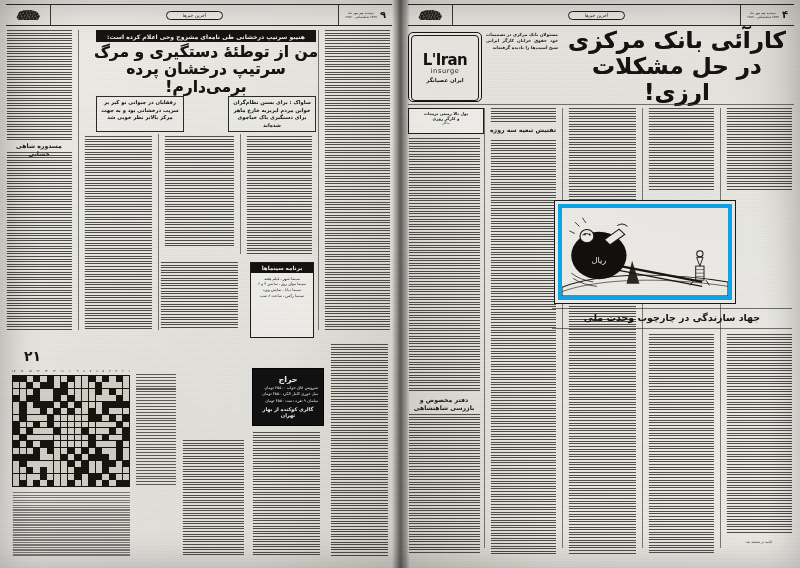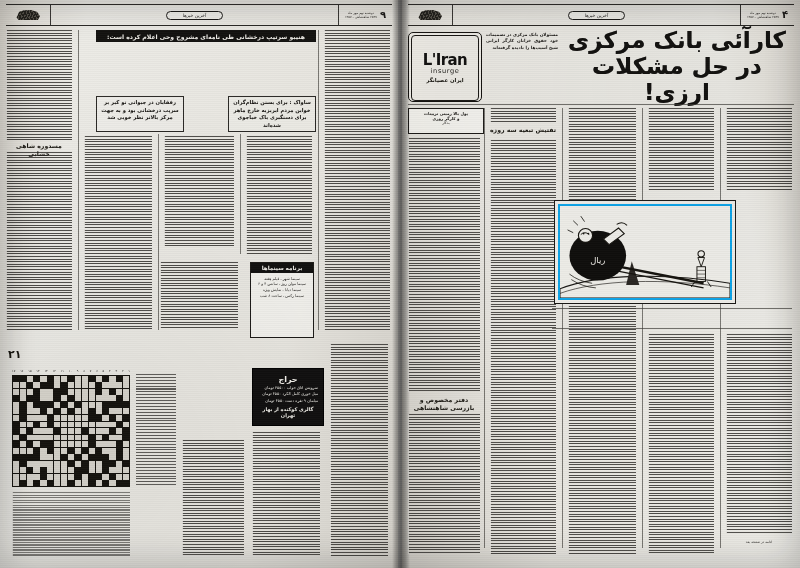--- a/index.html
+++ b/index.html
@@ -136,32 +136,32 @@
   }
   .adbox .ad-body{padding:2.5px 3px;}
   .ad-line{font-size:3.8px;color:#1f1d1a;line-height:1.5;text-align:center;}
   .blackad{position:absolute;background:#111010;border:1px solid #000;}
   .blackad .ba-t{color:#f4f2ec;font-size:8px;font-weight:bold;text-align:center;padding:6px 2px 1px;letter-spacing:-.2px;}
   .blackad .ba-item{color:#eceae4;font-size:3.9px;line-height:1.6;padding:0 5px;text-align:right;}
   .blackad .ba-foot{color:#f4f2ec;font-size:5px;font-weight:bold;text-align:center;padding:2px;}
 
   
   .cartoon{position:absolute;border:1.6px solid #1a1815;background:#efeee9;}
-  .cartoon-inner{position:absolute;inset:3px;border:2px solid #0ea5e9;overflow:hidden;}
+  .cartoon-inner{position:absolute;inset:3px;border:4px solid #0ea5e9;overflow:hidden;}
 
   
   .xw-title{
     position:absolute;background:#121110;display:flex;align-items:center;
     justify-content:flex-end;padding:0 5px;gap:5px;
   }
   .xw-title .t{color:#f4f2ec;font-size:12px;font-weight:bold;letter-spacing:2px;}
   .xw-mini{display:grid;grid-template-columns:repeat(2,6px);grid-template-rows:repeat(2,6px);gap:1px;}
   .xw-mini i{display:block;background:#f2f0ea;}
   .xw-mini i.b{background:#121110;}
-  .xw-no{position:absolute;font-size:11px;font-weight:bold;color:#17150f;}
+  .xw-no{position:absolute;font-size:14px;font-weight:bold;color:#17150f;margin-left:16px;}
   #xw-grid{position:absolute;display:grid;background:#16140f;gap:.7px;padding:.7px;box-sizing:border-box;}
   #xw-grid div{background:#d8d5cd;}
   #xw-grid div.b{background:#16140f;}
   .xw-nums{position:absolute;display:flex;justify-content:space-between;font-size:3.1px;color:#211f1c;}
   .xw-clues{position:absolute;}
   
   #grain{
     position:absolute;inset:0;z-index:45;pointer-events:none;opacity:.33;
     background-image:
       repeating-linear-gradient(0deg,rgba(0,0,0,.07) 0 1px,rgba(255,255,255,.05) 1px 2px),
@@ -191,20 +191,21 @@
       <div class="mh-center">
         <span class="mh-tag">آخرین خبرها</span>
       </div>
       <div class="mh-emblem">
         <span class="emblem"></span>
       </div>
     </div>
 
     <div class="kicker-bar" style="position:absolute;top:30px;left:96px;right:82px;">هنیبو سرتیپ درخشانی طی نامه‌ای مشروح وحی اعلام کرده است:</div>
 
+    <div class="hl hl-left" style="position:absolute;top:44px;left:88px;right:74px;">من از توطئهٔ دستگیری و مرگ سرتیپ درخشان پرده برمی‌دارم!</div>
 
     <div class="qbox" style="top:96px;right:82px;width:86px;height:34px;">
       <div class="qt">ساواک : برای بستن نظام‌گران خواین مردم ابریزیه خارج ماهر برای دستگیری باک خباجوی شده‌اند</div>
     </div>
     <div class="qbox" style="top:96px;left:96px;width:86px;height:34px;">
       <div class="qt">رفقایان در جبوانی تو کبر بر سرپب درخشانی بود و به جهت مرکز بالاتر نظر خوبی شد</div>
     </div>
 
     <div class="rule-v" style="left:78px;top:30px;height:300px;"></div>
     <div class="rule-v" style="left:158px;top:134px;height:196px;"></div>
@@ -684,20 +685,21 @@
           <path d="M146 56 l7 0 l-3.5 10 Z" fill="none" stroke="#16140f" stroke-width="1"></path>
           <circle cx="149.5" cy="52" r="3.4" fill="none" stroke="#16140f" stroke-width="1.1"></circle>
           <rect x="145" y="66" width="9" height="16" fill="none" stroke="#16140f" stroke-width="1"></rect>
           <path d="M145 70 h9 M145 74 h9 M145 78 h9" stroke="#16140f" stroke-width=".6"></path>
           <path d="M143 82 l-4 6 M156 82 l4 6" stroke="#16140f" stroke-width="1"></path>
         </svg>
       </div>
     </div>
 
     <div class="rule-h" style="left:150px;top:308px;width:240px;"></div>
+    <div class="subhead" style="position:absolute;left:150px;top:312px;width:240px;">جهاد سازندگی در چارچوب وحدت ملی</div>
     <div class="rule-h" style="left:150px;top:328px;width:240px;"></div>
 
     <div class="col" style="left:246px;top:334px;width:66px;height:220px;">
       <div class="lines" style="position:absolute;inset:0;--lh:2.6px;"></div>
     </div>
     <div class="col" style="left:324px;top:334px;width:66px;height:200px;">
       <div class="lines" style="position:absolute;inset:0;--lh:2.6px;"></div>
     </div>
     <div class="byline" style="position:absolute;left:324px;top:540px;width:66px;">ادامه در صفحه بعد</div>
   </div>

